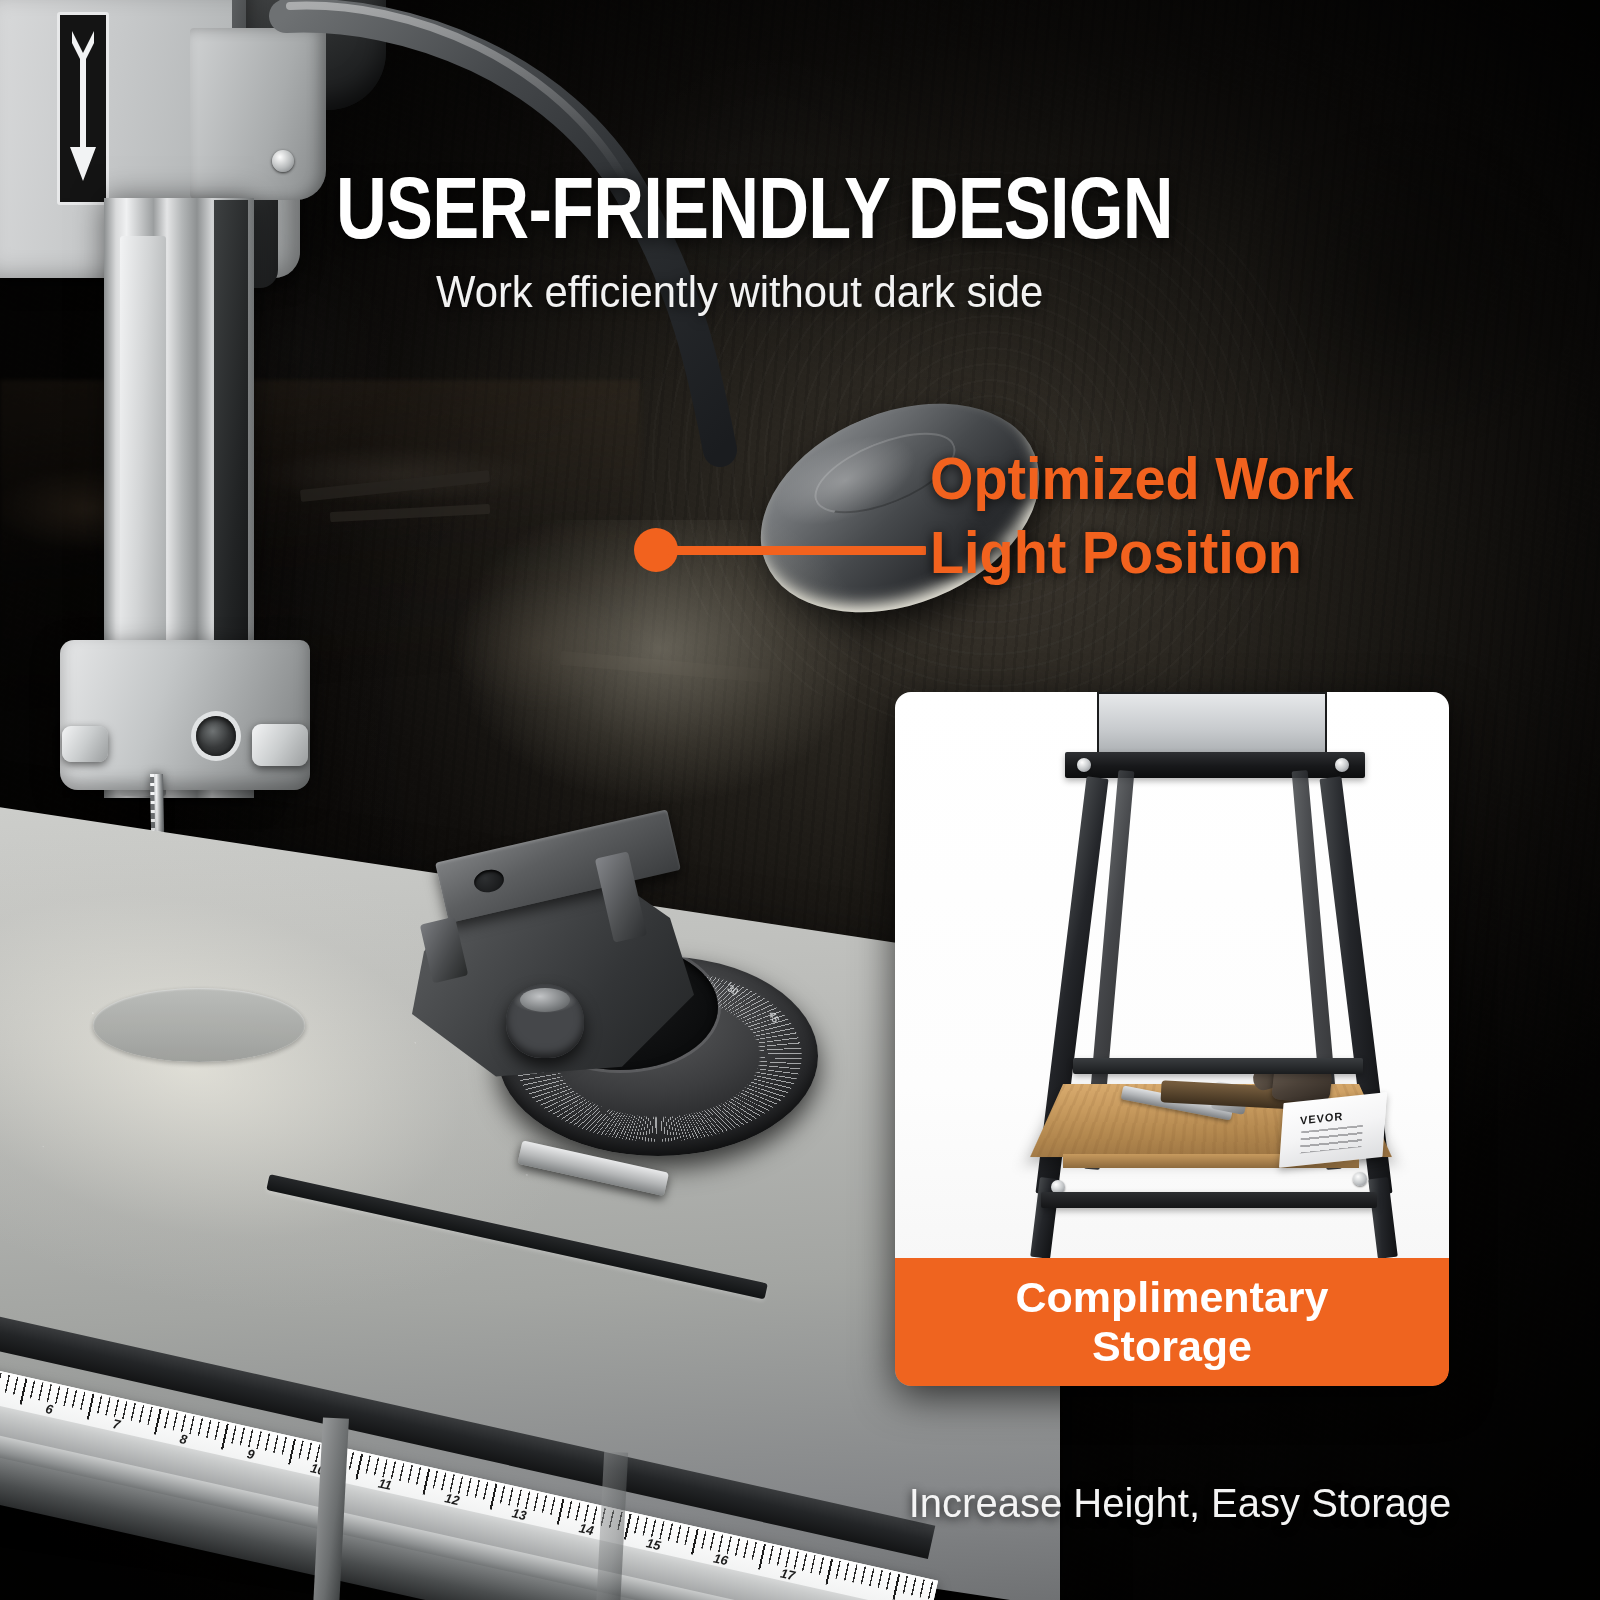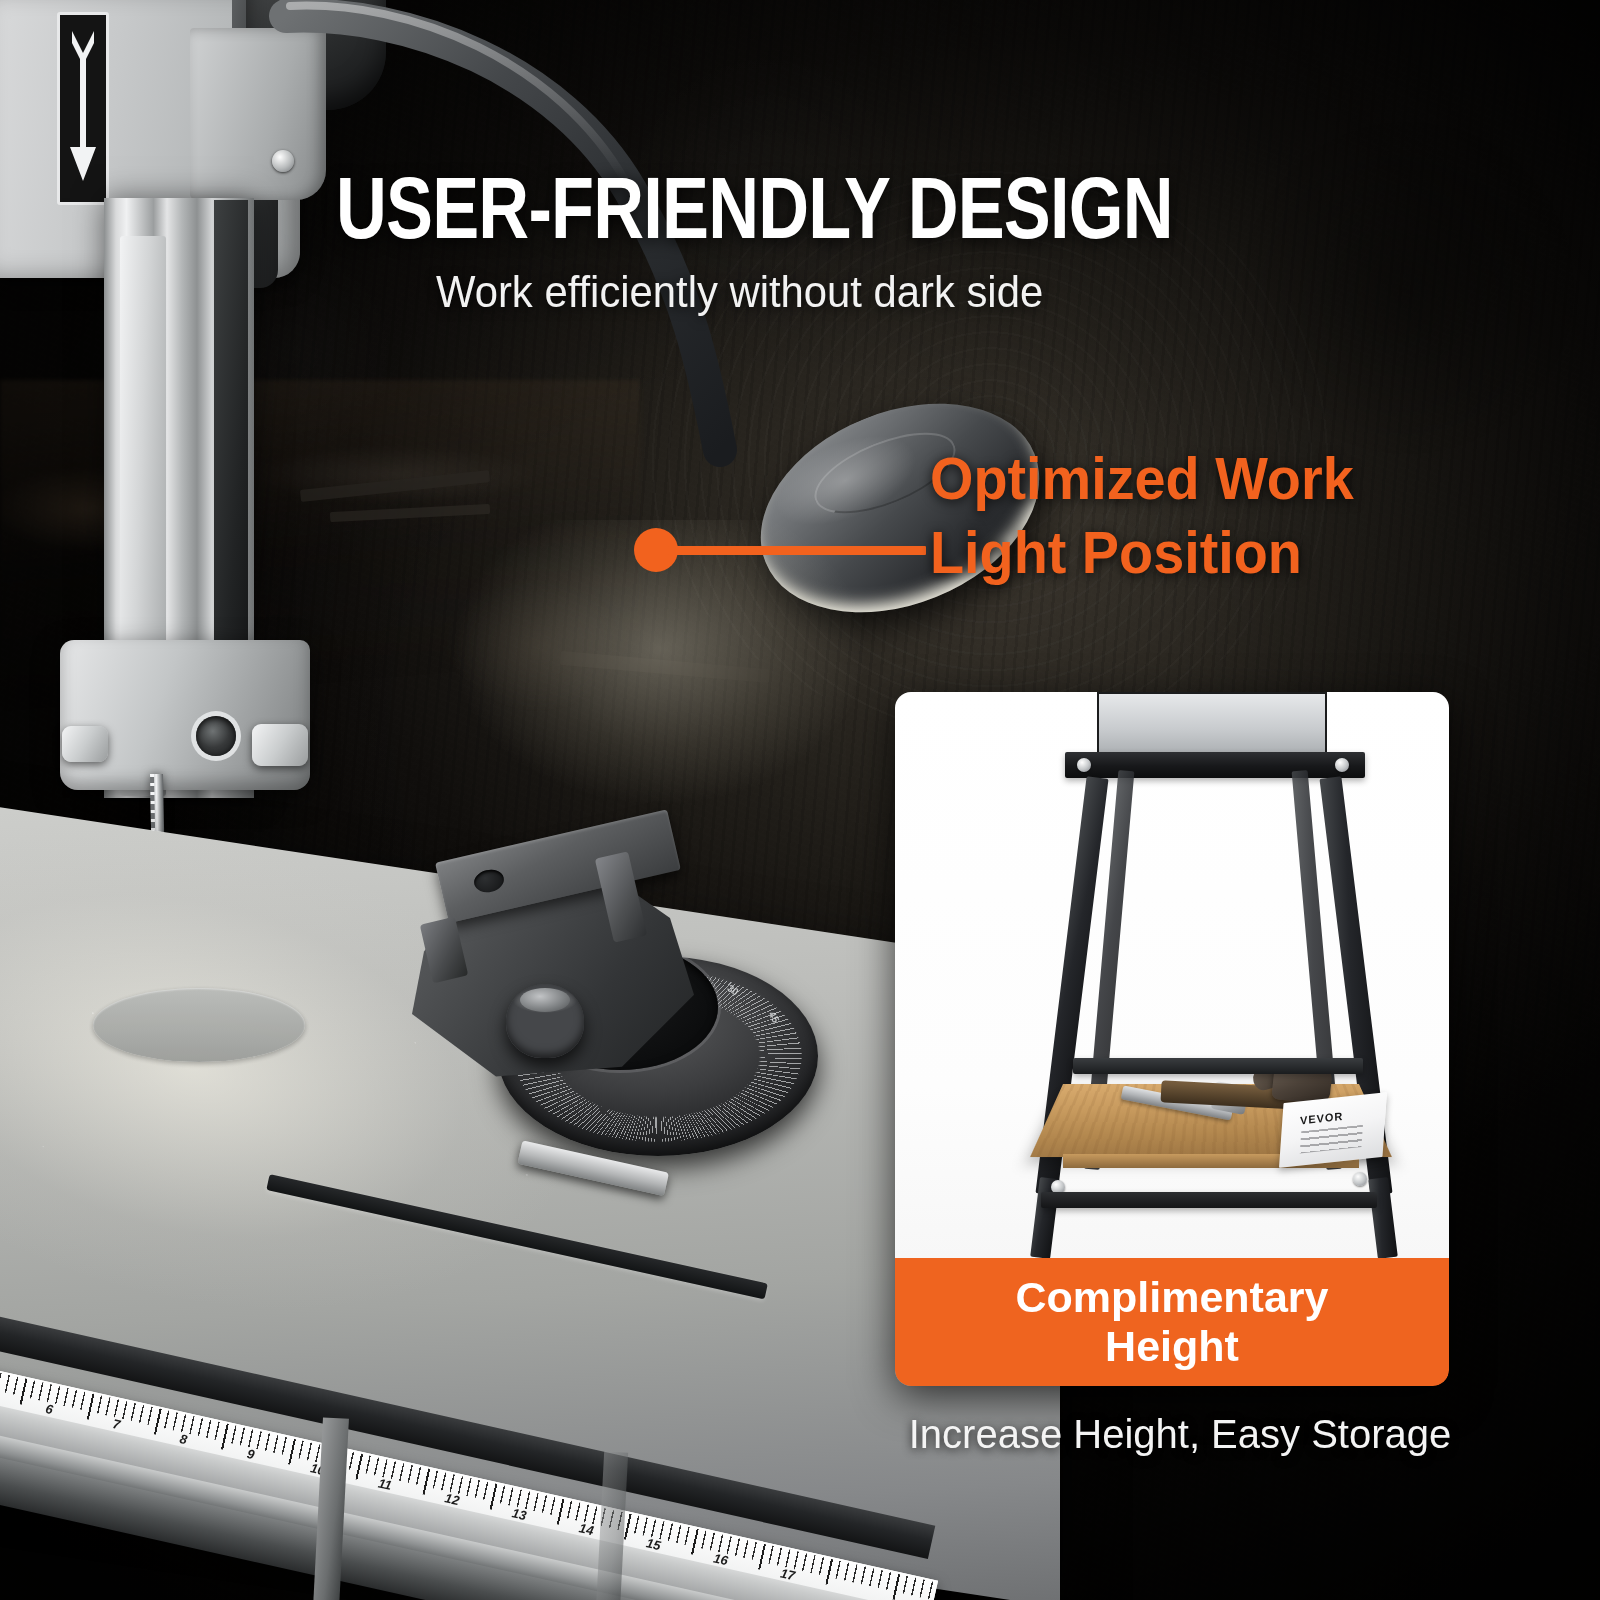--- a/index.html
+++ b/index.html
@@ -468,21 +468,21 @@
   .inset-badge{
     position:absolute; left:0; bottom:0; width:554px; height:128px;
     display:flex; flex-direction:column; align-items:center; justify-content:center;
     border-radius:0 0 16px 16px;
   }
   .badge-line{
     font-size:43px; font-weight:700; color:#fff; line-height:1.13;
     text-align:left; white-space:nowrap;
   }
   .inset-caption{
-    position:absolute; left:860px; top:1412px; width:640px;
+    position:absolute; left:860px; top:1481px; width:640px;
     text-align:center; font-size:40px; color:#f4f4f4; white-space:nowrap;
     text-shadow:0 2px 10px rgba(0,0,0,.85);
   }
 </style>
 </head>
 <body>
 
 <div id="stage">
 
   <div class="bg-base"></div>
@@ -639,19 +639,19 @@
         <div class="manual-logo">VEVOR</div>
         <div class="manual-lines"></div>
       </div>
 
       <div class="stand-rail lower"></div>
       <div class="stand-rail bottom"></div>
     </div>
 
     <div class="inset-badge" id="inset-badge" style="background: rgb(239, 100, 31);">
       <div class="badge-line">Complimentary</div>
-      <div class="badge-line">Height</div>
+      <div class="badge-line">Storage</div>
     </div>
   </div>
 
   <div class="inset-caption">Increase Height, Easy Storage</div>
 
 </div>
 
 </body></html>

